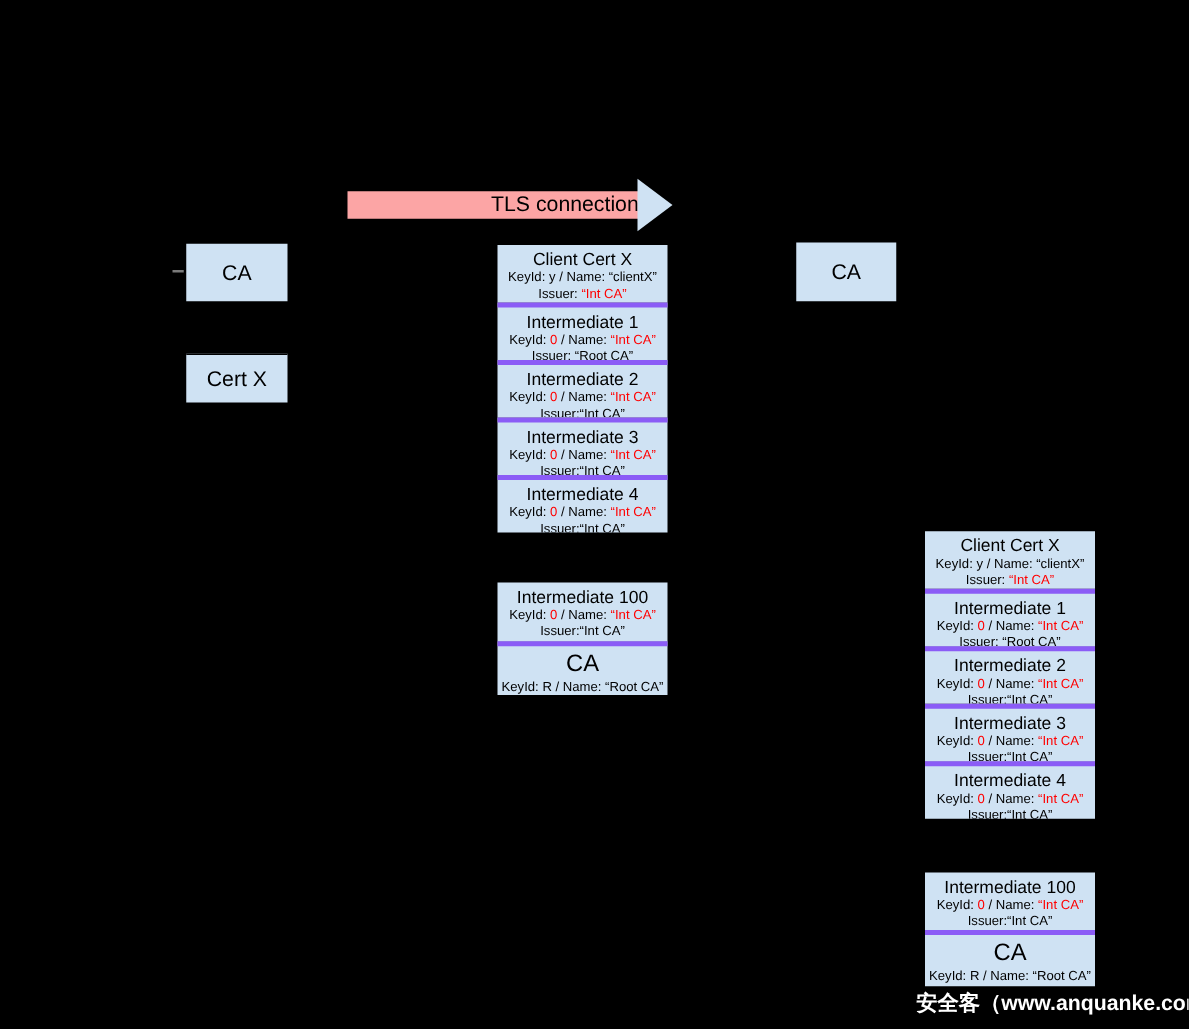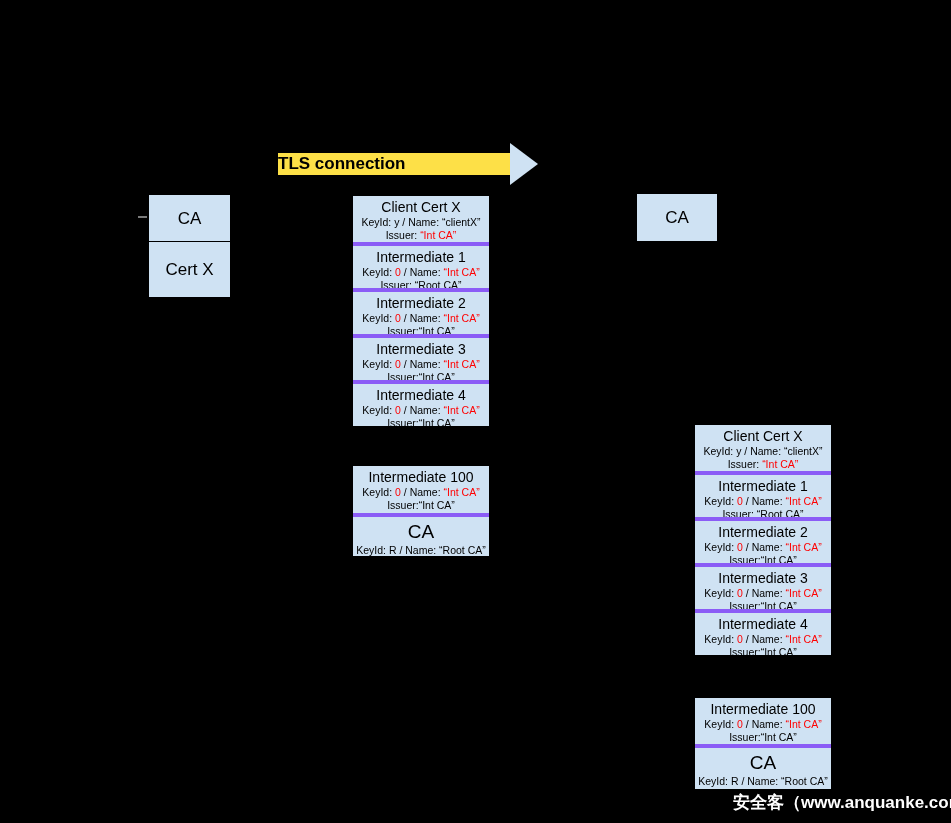--- a/index.html
+++ b/index.html
@@ -12,48 +12,48 @@
     position:absolute;background:#cfe2f3;border-radius:18px;
     display:flex;flex-direction:column;justify-content:center;
     padding-left:13px;box-sizing:border-box;
     font-size:17px;line-height:21px;z-index:1;
   }
   .node-client{left:85px;top:124px;width:130px;height:77px;}
   .node-server{left:573px;top:125px;width:130px;height:76px;}
   
   .arrow-body{
     position:absolute;left:278px;top:153px;width:233px;height:22px;
-    background:#fde047;display:flex;align-items:center;justify-content:flex-start;
-    font-size:17px;z-index:1;font-weight:bold;
+    background:#fca5a5;display:flex;align-items:center;justify-content:flex-end;
+    font-size:17px;z-index:1;
   }
   .arrow-head{
     position:absolute;left:510px;top:143px;width:0;height:0;
     border-top:21px solid transparent;border-bottom:21px solid transparent;
     border-left:28px solid #cfe2f3;z-index:1;
   }
   
   .stack{
     position:absolute;display:flex;flex-direction:column;
     border:1px solid #000;box-sizing:border-box;z-index:3;
   }
   .stack-cell{
     background:#cfe2f3;display:flex;align-items:center;justify-content:center;
     font-size:17px;line-height:21px;text-align:center;box-sizing:border-box;
   }
   .stack-cell + .stack-cell{border-top:1px solid #000;}
   .stack-client{left:148px;top:194px;width:83px;}
   .stack-client .stack-cell{height:46px;}
-  .stack-client .stack-cell:last-child{height:56px;}
+  .stack-client .stack-cell:last-child{height:39px;margin-top:42px;}
   .stack-server{left:636px;top:193px;width:82px;}
   .stack-server .stack-cell{height:46px;}
   .stack-server .stack-cell:last-child{height:47px;}
   
   .chain{
     position:absolute;display:flex;flex-direction:column;
-    border:1px solid #000;box-sizing:border-box;z-index:2;width:138px;
+    border:1px solid #000;box-sizing:border-box;z-index:2;width:138px;margin-left:45px;
   }
   .cert-cell{
     background:#cfe2f3;height:46px;box-sizing:border-box;
     text-align:center;padding-top:2px;overflow:hidden;
   }
   .cert-cell + .cert-cell{border-top:4px solid #8b5cf6;}
   .cert-title{font-size:14px;line-height:18px;}
   .cert-line{font-size:10.5px;line-height:13px;white-space:nowrap;}
   .red{color:#ff0000;}
   .cert-cell.large .cert-title{font-size:19px;line-height:25px;}

